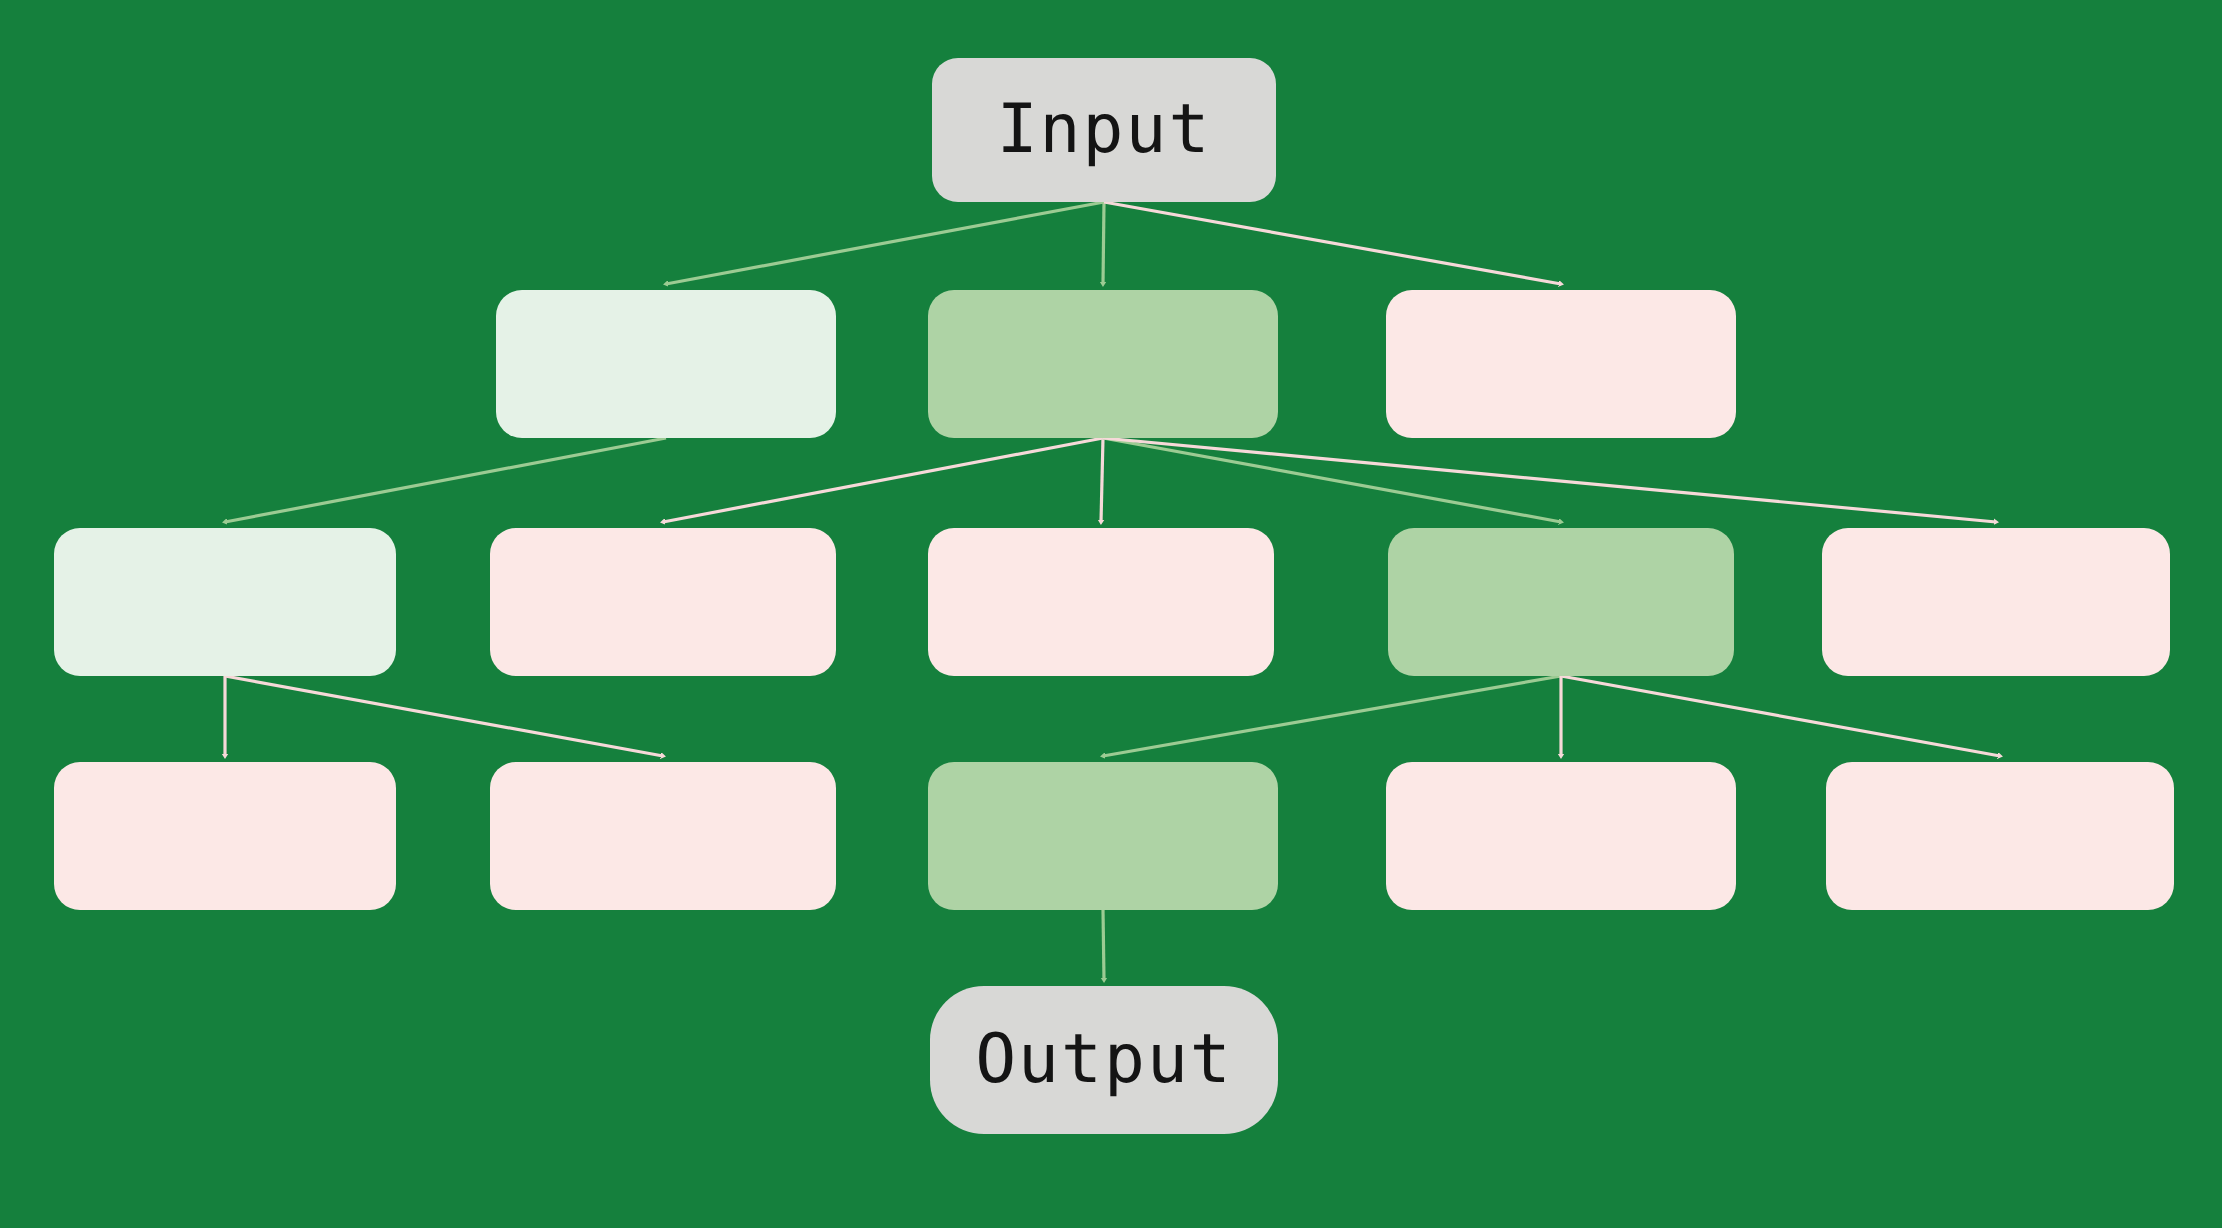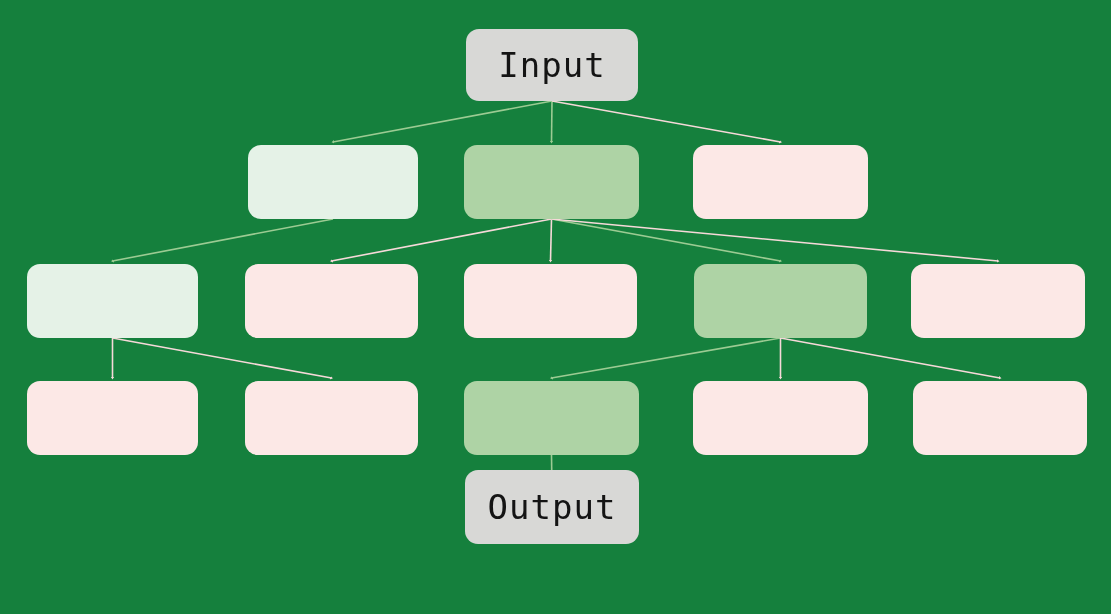--- a/index.html
+++ b/index.html
@@ -85,17 +85,17 @@
       <div class="node" style="left: 27px; top: 264px; width: 171px; height: 74px; background: rgb(229, 242, 231);"></div>
       <div class="node" style="left: 245px; top: 264px; width: 173px; height: 74px; background: rgb(252, 232, 230);"></div>
       <div class="node" style="left: 464px; top: 264px; width: 173px; height: 74px; background: rgb(252, 232, 230);"></div>
       <div class="node" style="left: 694px; top: 264px; width: 173px; height: 74px; background: rgb(174, 211, 165);"></div>
       <div class="node" style="left: 911px; top: 264px; width: 174px; height: 74px; background: rgb(252, 232, 230);"></div>
       <div class="node" style="left: 27px; top: 381px; width: 171px; height: 74px; background: rgb(252, 232, 230);"></div>
       <div class="node" style="left: 245px; top: 381px; width: 173px; height: 74px; background: rgb(252, 232, 230);"></div>
       <div class="node" style="left: 464px; top: 381px; width: 175px; height: 74px; background: rgb(174, 211, 165);"></div>
       <div class="node" style="left: 693px; top: 381px; width: 175px; height: 74px; background: rgb(252, 232, 230);"></div>
       <div class="node" style="left: 913px; top: 381px; width: 174px; height: 74px; background: rgb(252, 232, 230);"></div>
-      <div class="node" style="left: 465px; top: 470px; width: 174px; height: 74px; background: rgb(216, 216, 214);">
+      <div class="node" style="left: 465px; top: 493px; width: 174px; height: 74px; background: rgb(216, 216, 214); border-radius: 27px;">
         <span class="node-label" style="color: rgb(20, 20, 20);">Output</span>
       </div>
     </div>
 </div>
 
 </body></html>

